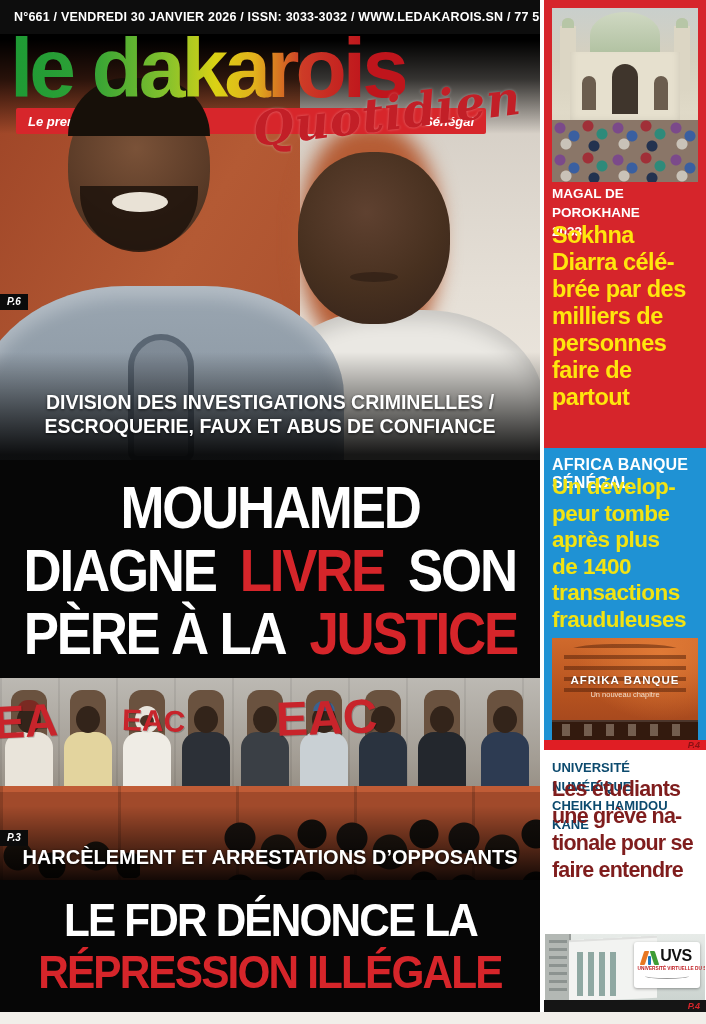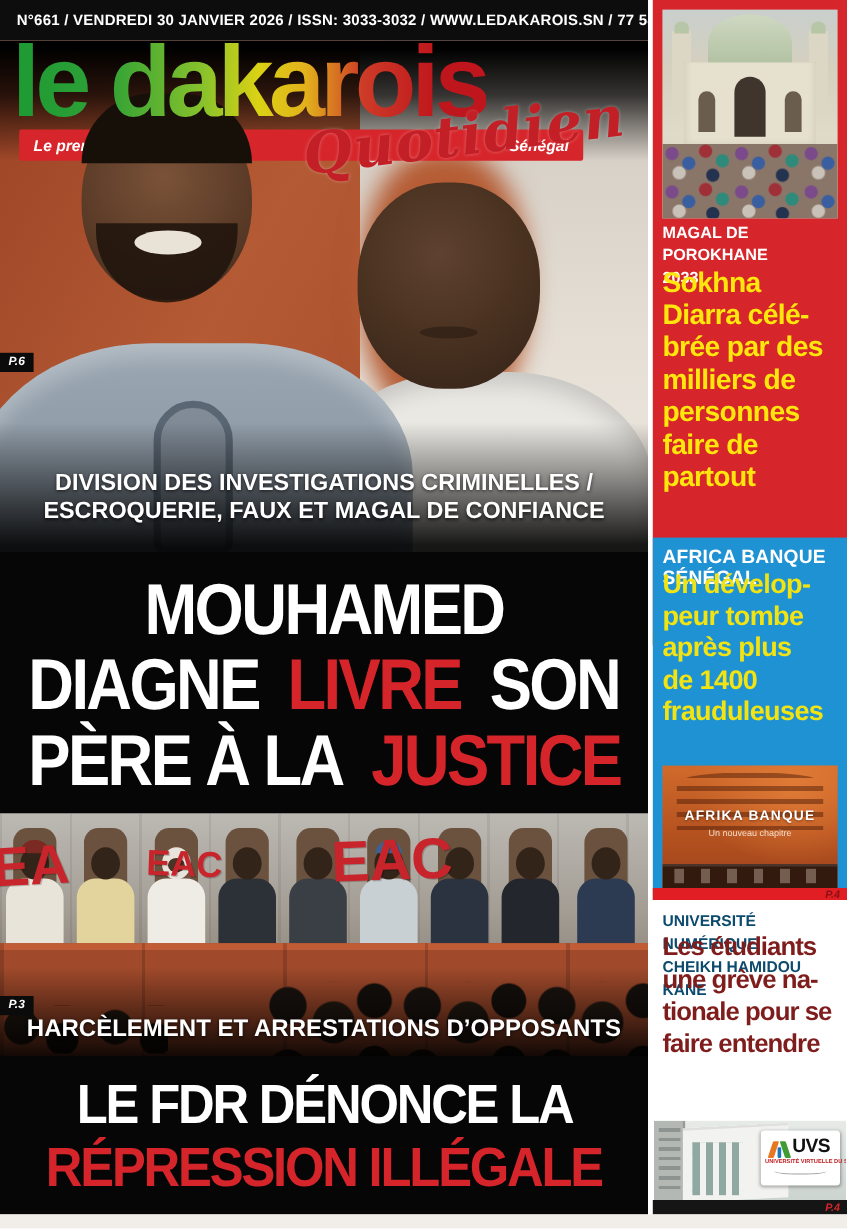--- a/index.html
+++ b/index.html
@@ -237,21 +237,21 @@
     <div class="abs man-l-head"></div>
     <div class="abs man-l-hair"></div>
     <div class="abs man-l-beard"></div>
     <div class="abs man-l-smile"></div>
     <div class="abs logo">le dakarois</div>
     <div class="abs logo-script">Quotidien</div>
     <div class="abs pref pref-lead">P.6</div>
     <div class="abs lp-shade"></div>
     <div class="abs kicker">
       <div>DIVISION DES INVESTIGATIONS CRIMINELLES /</div>
-      <div>ESCROQUERIE, FAUX ET MAGAL DE CONFIANCE</div>
+      <div>ESCROQUERIE, FAUX ET ABUS DE CONFIANCE</div>
     </div>
   </div>
 
   <div class="abs headline-zone">
     <div class="hl">
       <span>MOUHAMED</span>
     </div>
     <div class="hl">
       <span>DIAGNE</span>
       <span class="red">LIVRE</span>
@@ -360,20 +360,21 @@
       </div>
     </section>
 
     <section class="sb-blue">
       <div class="sb-kicker2">AFRICA BANQUE SÉNÉGAL</div>
       <div class="sb-headline h2">
           <div>Un dévelop-</div>
           <div>peur tombe</div>
           <div>après plus</div>
           <div>de 1400</div>
+          <div>transactions</div>
           <div>frauduleuses</div>
         </div>
       <div class="afrika">
         <div class="afrika-rows"></div>
         <div class="afrika-title">AFRIKA BANQUE</div>
         <div class="afrika-sub">Un nouveau chapitre</div>
         <div class="storefront"></div>
       </div>
       <div class="sb-strip strip-r">
         <span>P.4</span>

